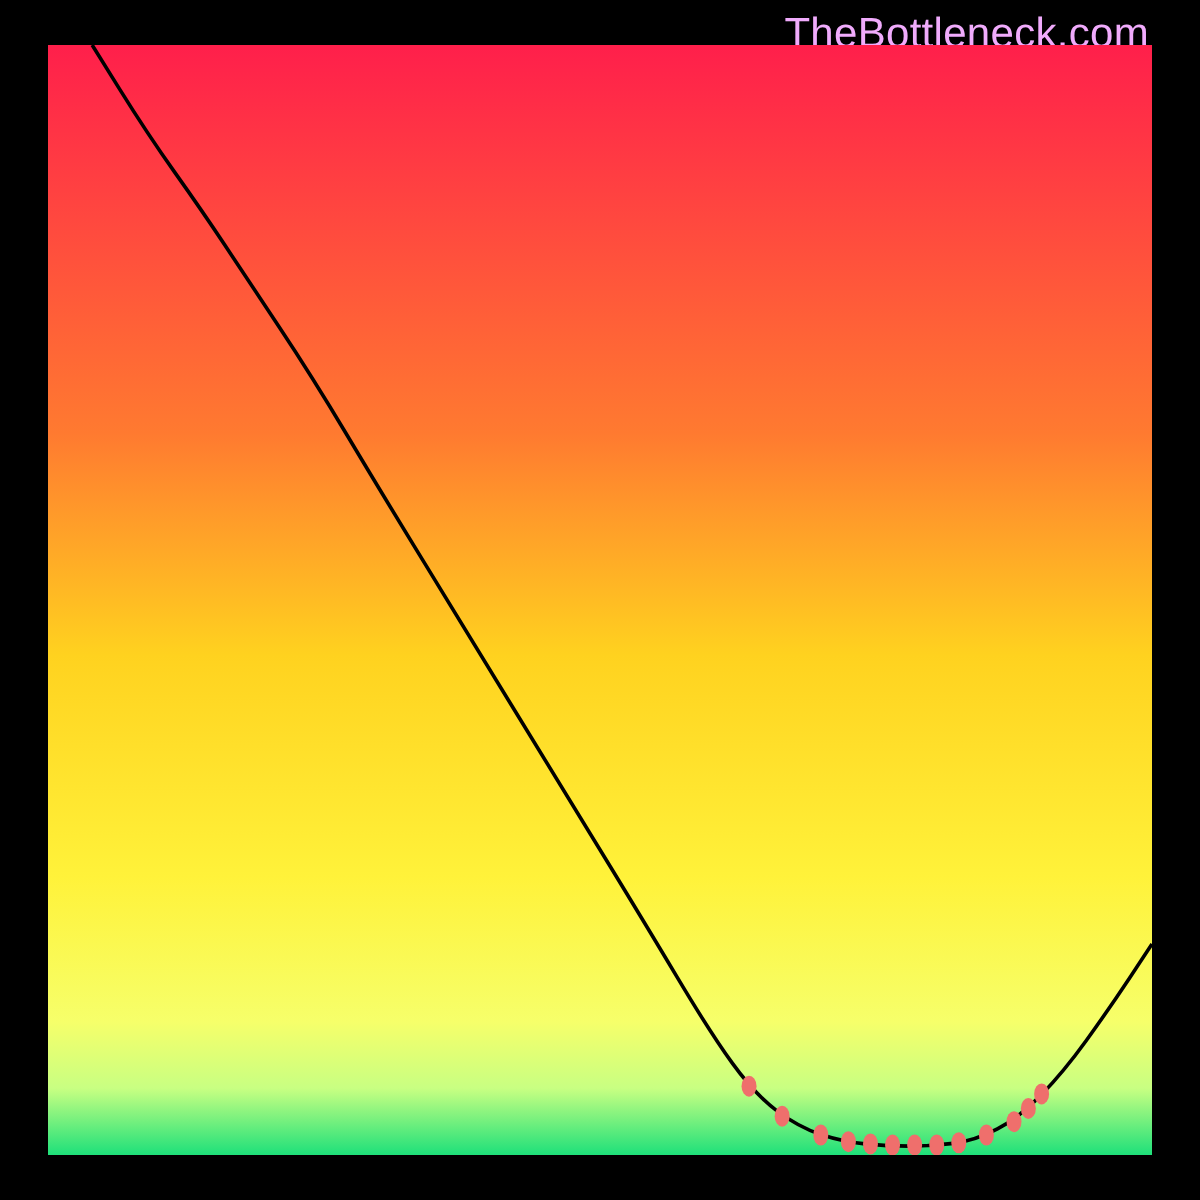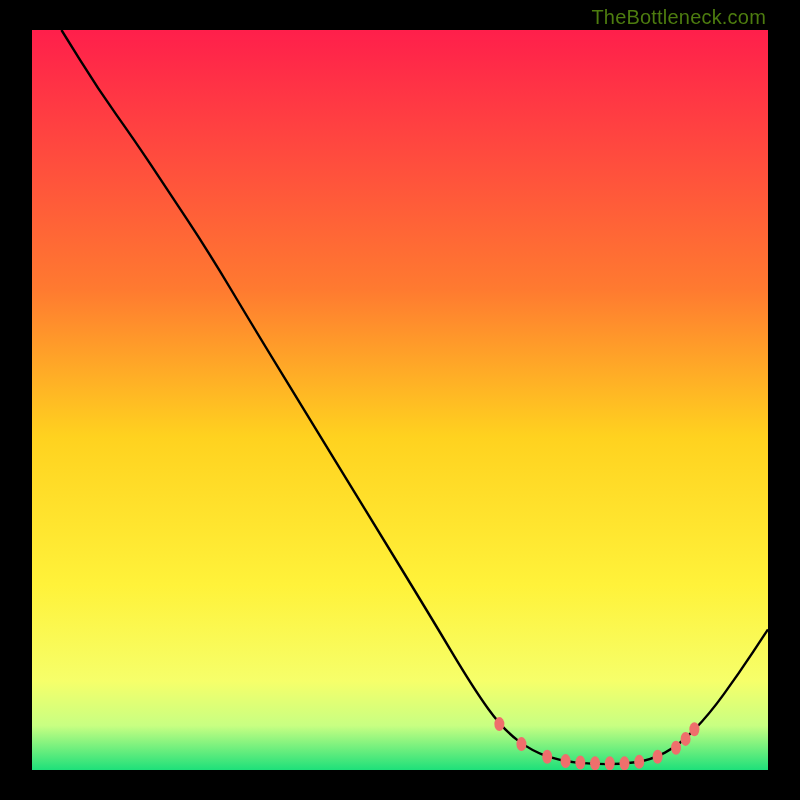--- a/index.html
+++ b/index.html
@@ -20,22 +20,22 @@
     background: #000;
   }
   .plot-area {
     position: absolute;
     left: 0;
     top: 0;
     width: 736px;
     height: 740px;
   }
   .watermark {
-    color: #4d7c0f;
-    font-size: 20px;
+    color: #f0abfc;
+    font-size: 28px;
     font-weight: 500;
     position: absolute;
     top: 6px;
     right: 34px;
     letter-spacing: 0.2px;
   }
   svg {
     display: block;
   }
 </style>

